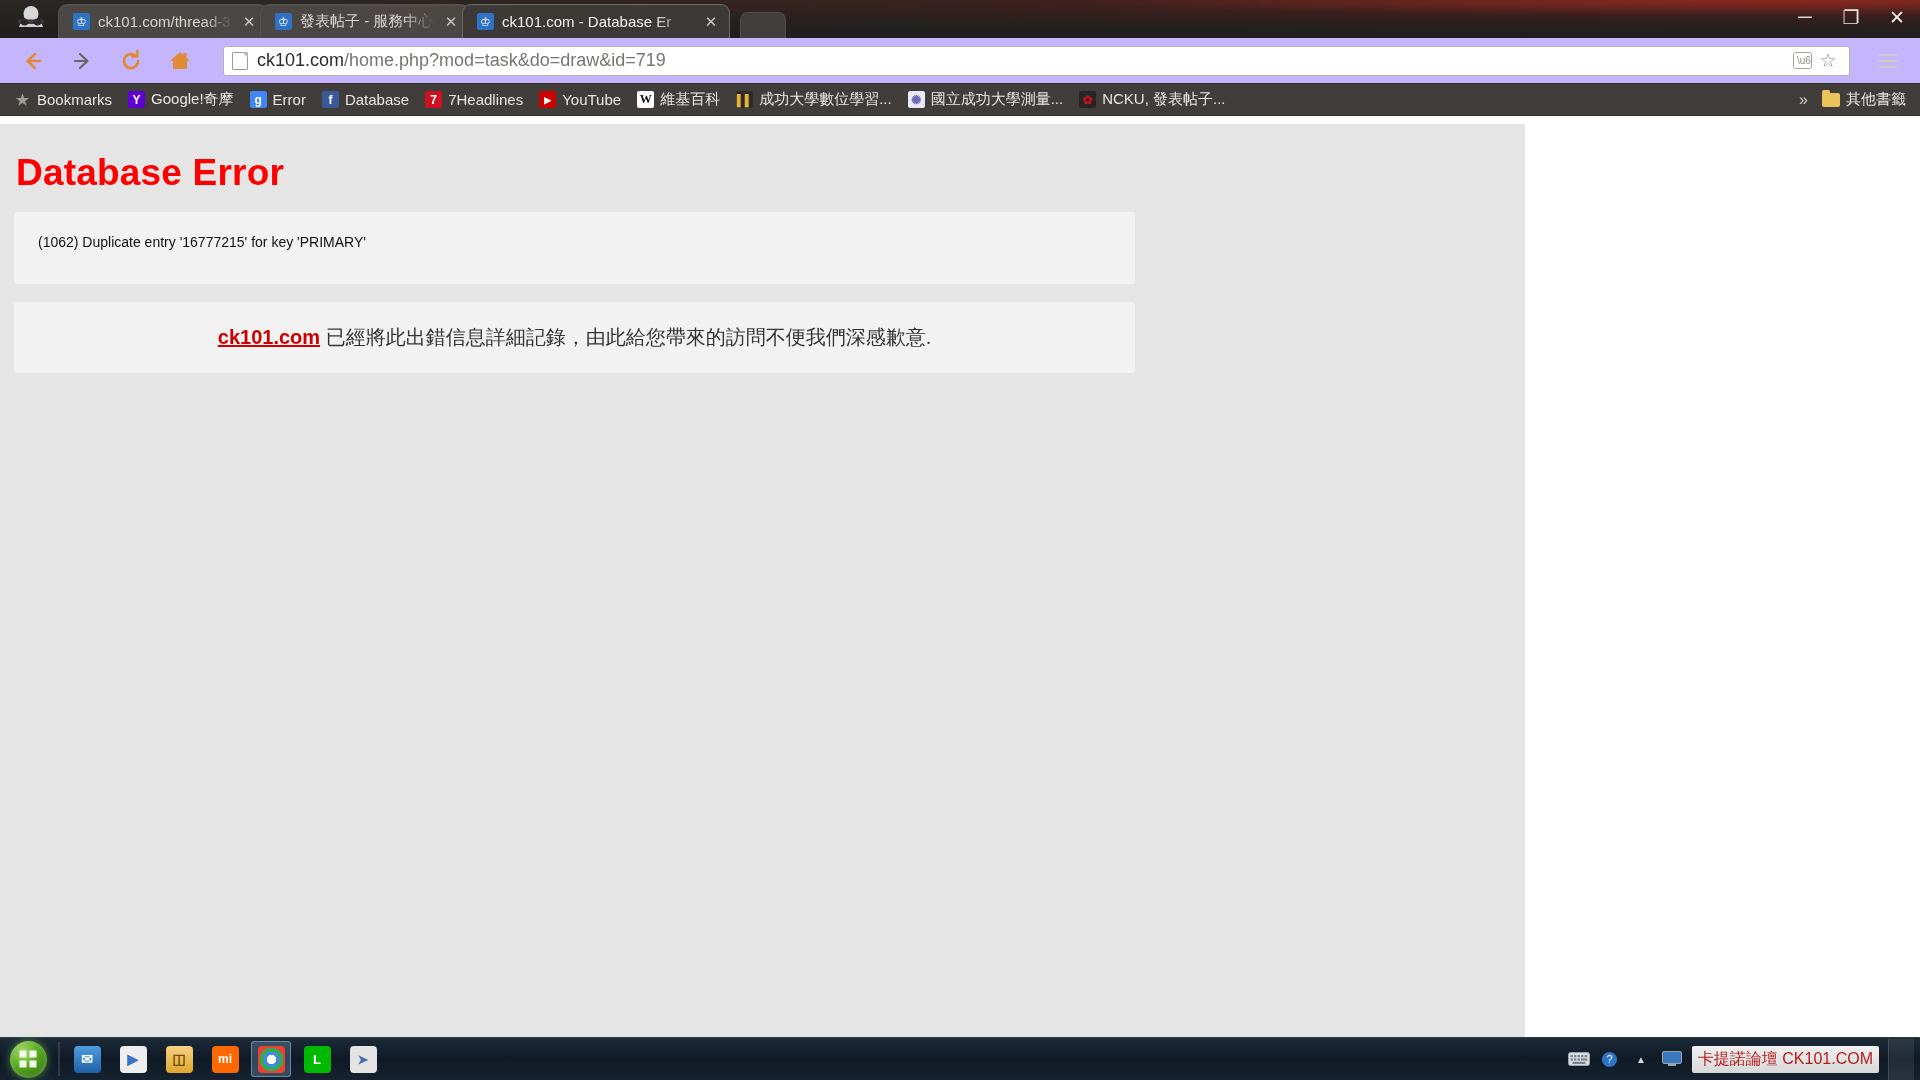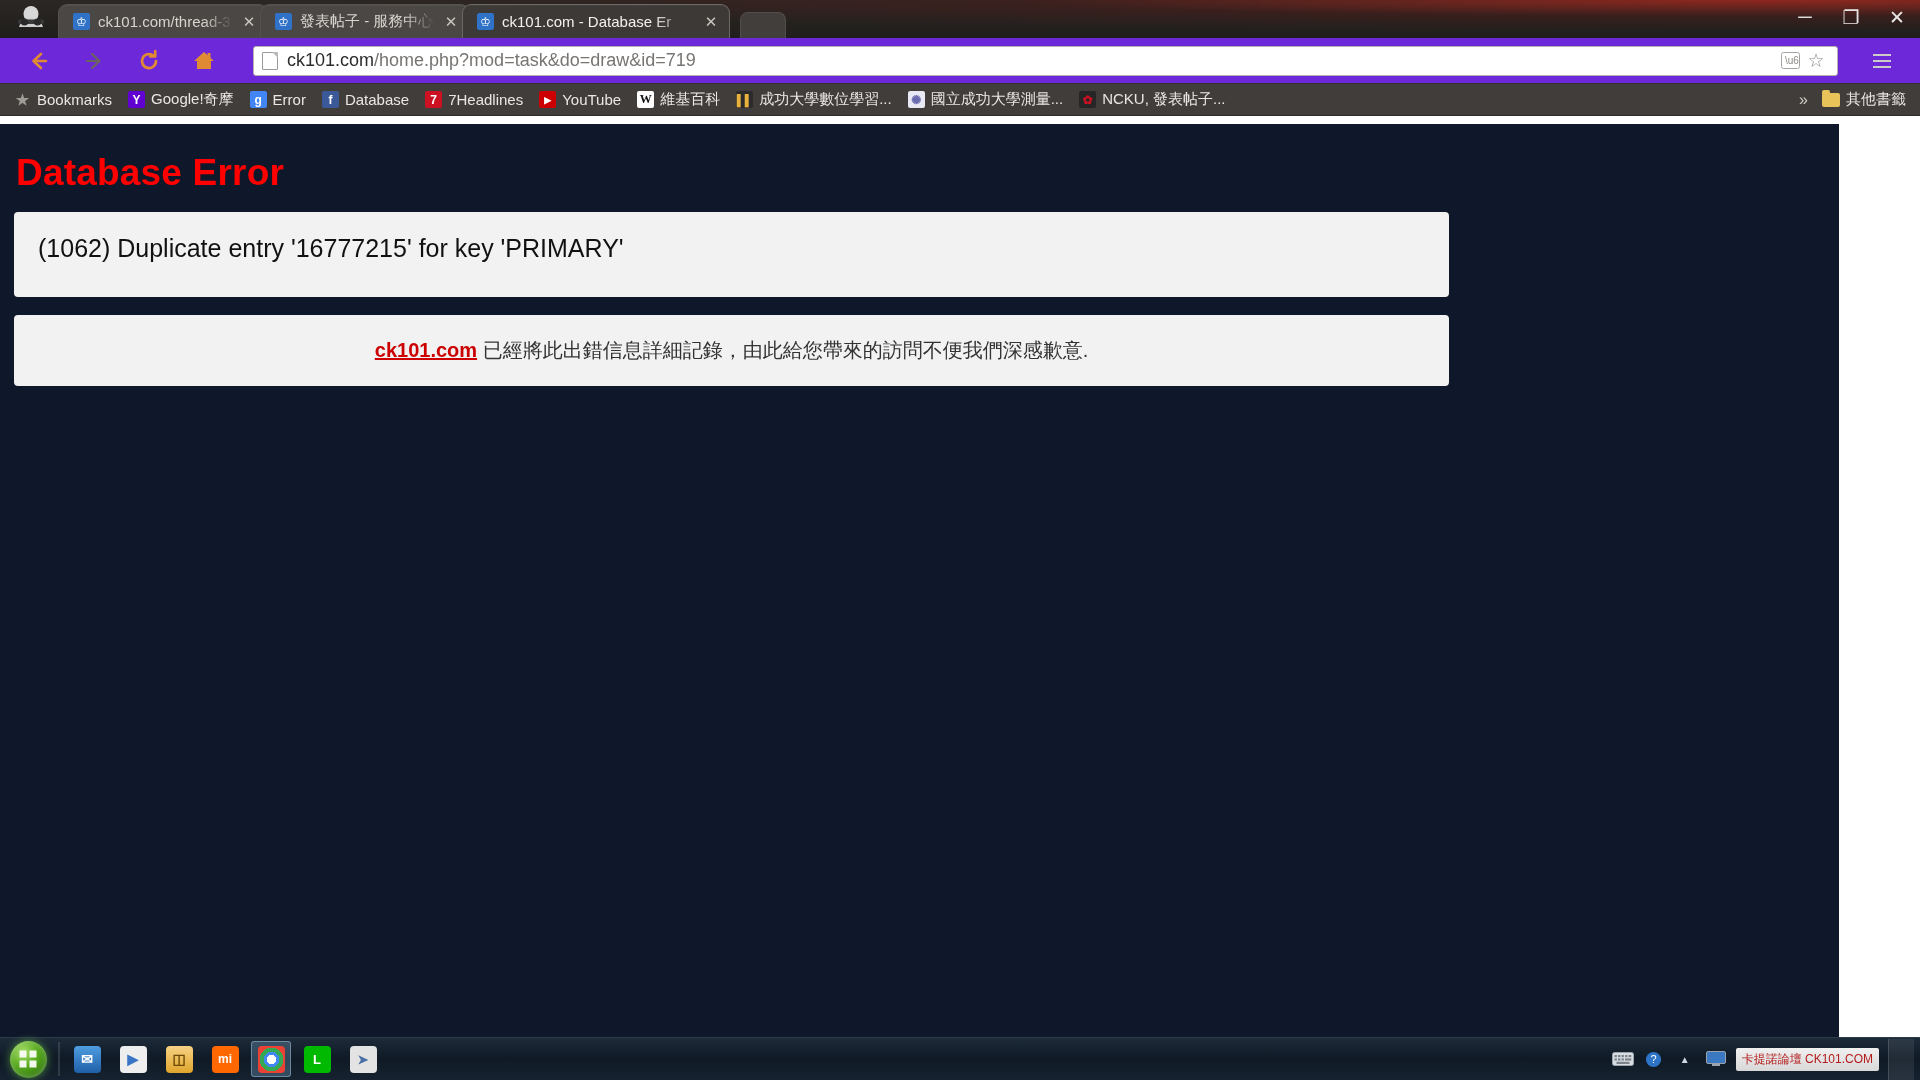--- a/index.html
+++ b/index.html
@@ -109,25 +109,25 @@
   .wc-btn {
     width: 46px; height: 34px;
     display: flex; align-items: center; justify-content: center;
     color: #e7e5e2;
     font-size: 19px;
   }
 
   
   .toolbar {
     height: 46px;
-    background: #6d28d9;
+    background: #c4b5fd;
     display: flex;
     align-items: center;
-    padding: 0 21px;
-    gap: 19px;
+    padding: 0 15px;
+    gap: 13px;
     border-bottom: 1px solid #312e2b;
   }
   .nav-btn {
     width: 36px; height: 36px;
     display:flex; align-items:center; justify-content:center;
     border-radius: 3px;
   }
   .nav-btn svg { display:block; }
 
   .omnibox {
@@ -232,42 +232,42 @@
   .folder-icon::before{
     content:"";
     position:absolute; left:0; top:-3px; width:8px; height:4px;
     background:#e8c35a; border-radius:2px 2px 0 0;
   }
 
   
   .page {
     position: absolute;
     left: 0; top: 124px;
-    width: 1839px;
+    width: 1525px;
     height: 918px;
-    background: #0f172a;
+    background: #e5e5e5;
     overflow: hidden;
   }
   .page-inner { padding: 14px 18px 0 14px; }
 
   h1.db-error {
     color: #ff0000;
     font-size: 37px;
     font-weight: bold;
     letter-spacing: .2px;
     margin: 14px 0 18px 2px;
   }
   .panel {
     background: #f2f2f2;
     border-radius: 4px;
     margin: 0 372px 18px 0;
     padding: 18px 20px 20px 20px;
   }
   .err-msg {
-    font-size: 25px;
+    font-size: 14px;
     color: #111;
     margin: 4px 0 14px 4px;
   }
   .sql-box {
     background: #ffffcc;
     border: 1px solid #d7d7a8;
     border-radius: 3px;
     padding: 9px 10px;
     font-size: 17px;
     color: #111;
@@ -344,21 +344,21 @@
     display: flex; align-items: center;
     gap: 9px;
     padding-right: 6px;
     color: #cfd8e0;
     font-size: 13px;
   }
   .tray-ico { width: 22px; height: 20px; display:flex; align-items:center; justify-content:center; }
   .tray-text {
     background: linear-gradient(180deg,#f0f0f0,#d8d8d8);
     color: #b41b1b;
-    font-size: 12px;
+    font-size: 16px;
     padding: 3px 6px;
     border-radius: 2px;
     white-space: nowrap;
   }
   .clock-area {
     width: 26px; height: 41px;
     background: rgba(255,255,255,.08);
     border-left: 1px solid rgba(255,255,255,.14);
   }
 </style>

